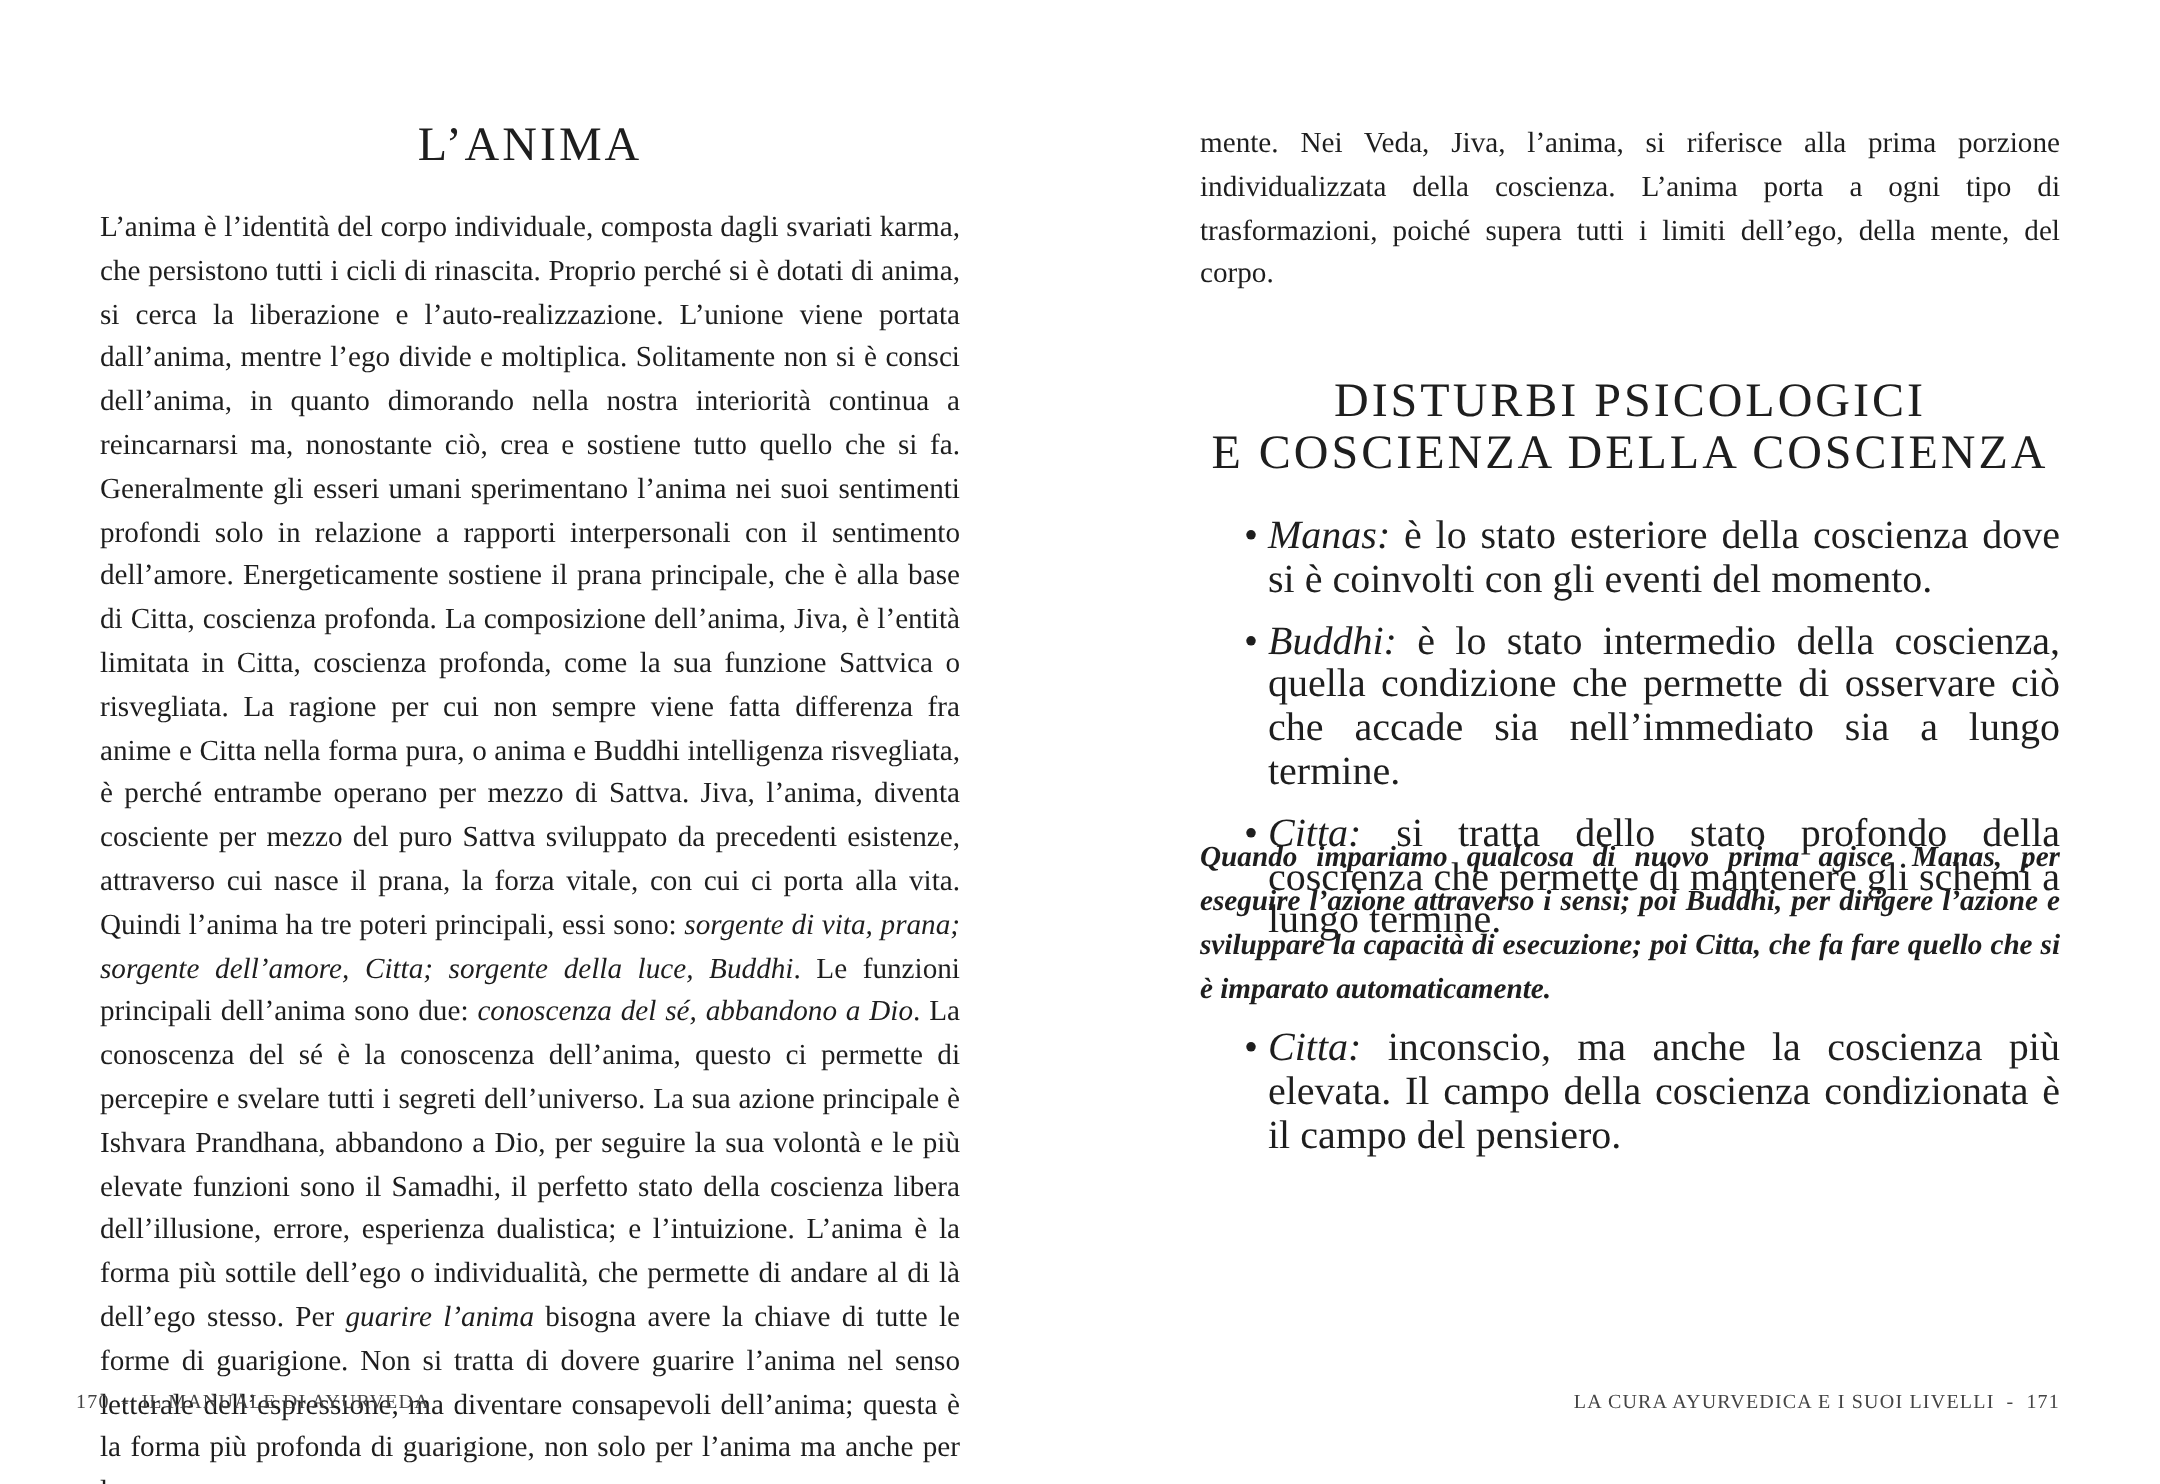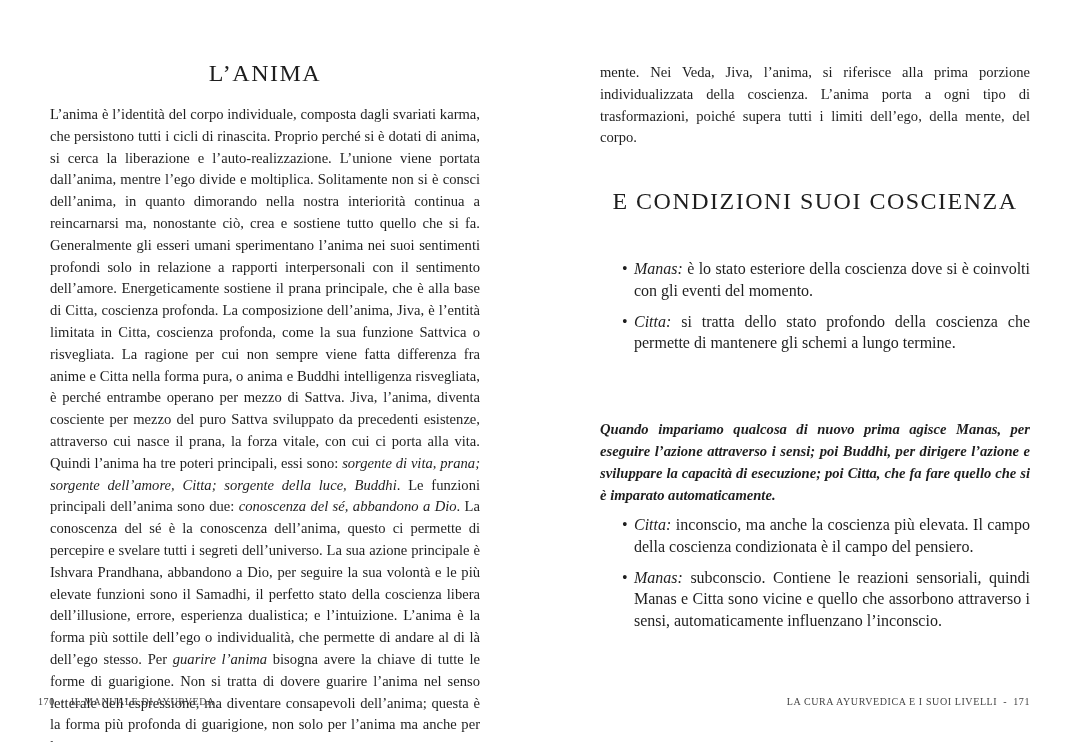--- a/index.html
+++ b/index.html
@@ -53,21 +53,21 @@
     .bullets {
       position: absolute;
       left: 24px; right: 0;
       margin: 0;
       padding: 0;
       list-style: none;
     }
     .bullets li {
       position: relative;
       padding-left: 10px;
-      font-size: 16px;
+      font-size: 20px;
       line-height: 21.8px;
       text-align: justify;
       margin-bottom: 9px;
     }
     .bullets li::before {
       content: "•";
       position: absolute;
       left: -2px;
       top: 0;
     }
@@ -120,31 +120,32 @@
 </div>
 
 <div class="footer footer-left">
   <span>170</span><span class="sep">-</span><span>IL MANUALE DI AYURVEDA</span>
 </div>
 
 <div class="page page-right">
   <p class="body-text right-intro">mente. Nei Veda, Jiva, l’anima, si riferisce alla prima porzione individualizzata della coscienza. L’anima porta a ogni tipo di trasformazioni, poiché supera tutti i limiti dell’ego, della mente, del corpo.</p>
 
   <h2 class="chapter-title title-right">
-    <span>E CONDIZIONI SUOI COSCIENZA</span>
+    <span>DISTURBI PSICOLOGICI</span>
+    <span>E COSCIENZA DELLA COSCIENZA</span>
   </h2>
 
   <ul class="bullets bullets-1">
     <li><em>Manas:</em><span> è lo stato esteriore della coscienza dove si è coinvolti con gli eventi del momento.</span></li>
+    <li><em>Buddhi:</em><span> è lo stato intermedio della coscienza, quella condizione che permette di osservare ciò che accade sia nell’immediato sia a lungo termine.</span></li>
     <li><em>Citta:</em><span> si tratta dello stato profondo della coscienza che permette di mantenere gli schemi a lungo termine.</span></li>
   </ul>
 
   <p class="italic-para">Quando impariamo qualcosa di nuovo prima agisce Manas, per eseguire l’azione attraverso i sensi; poi Buddhi, per dirigere l’azione e sviluppare la capacità di esecuzione; poi Citta, che fa fare quello che si è imparato automaticamente.</p>
 
   <ul class="bullets bullets-2">
     <li><em>Citta:</em><span> inconscio, ma anche la coscienza più elevata. Il campo della coscienza condizionata è il campo del pensiero.</span></li>
-    <li><em>Manas:</em><span> subconscio. Contiene le reazioni sensoriali, quindi Manas e Citta sono vicine e quello che assorbono attraverso i sensi, automaticamente influenzano l’inconscio.</span></li>
   </ul>
 </div>
 
 <div class="footer footer-right">
   <span>LA CURA AYURVEDICA E I SUOI LIVELLI</span><span class="sep">-</span><span>171</span>
 </div>
 
 </body></html>

